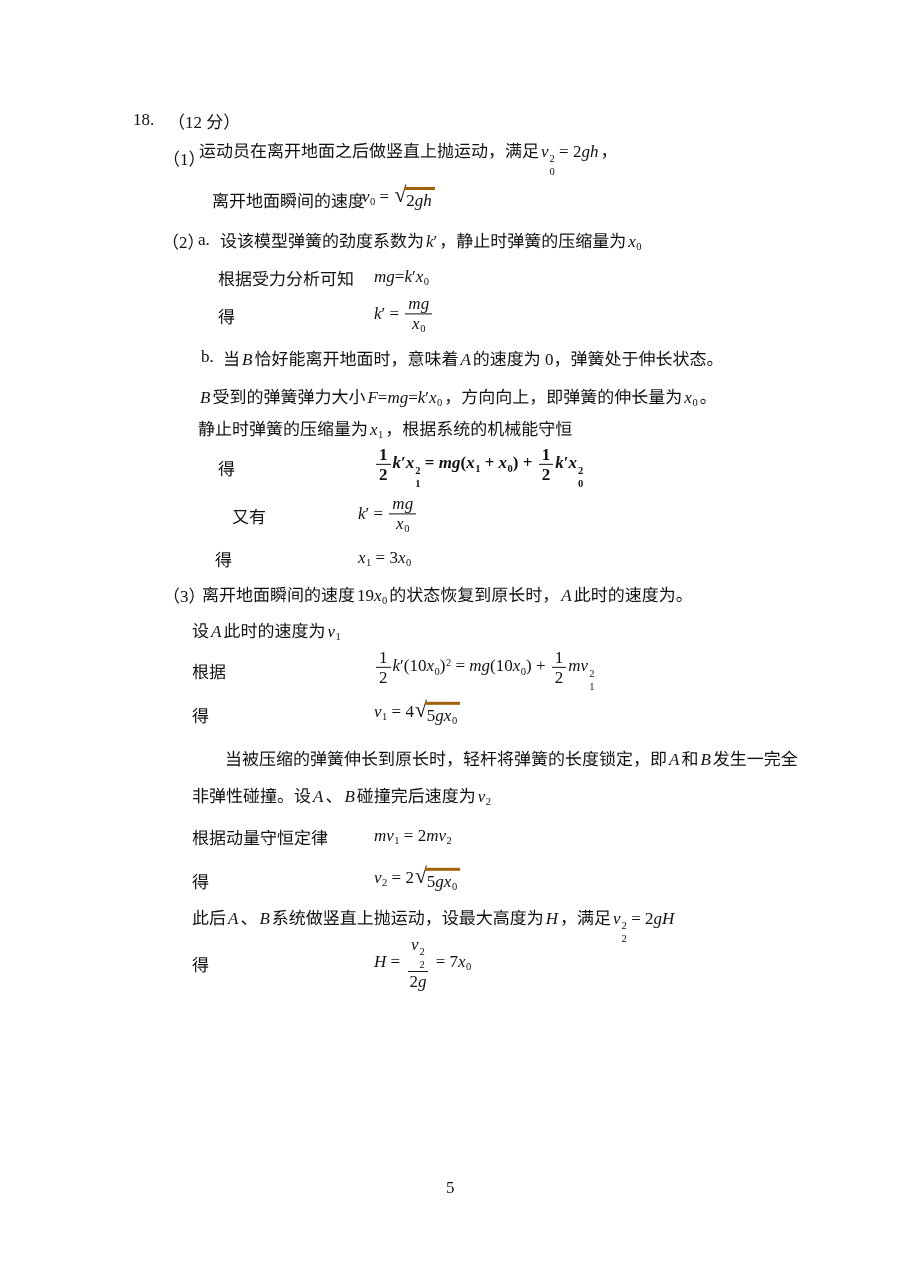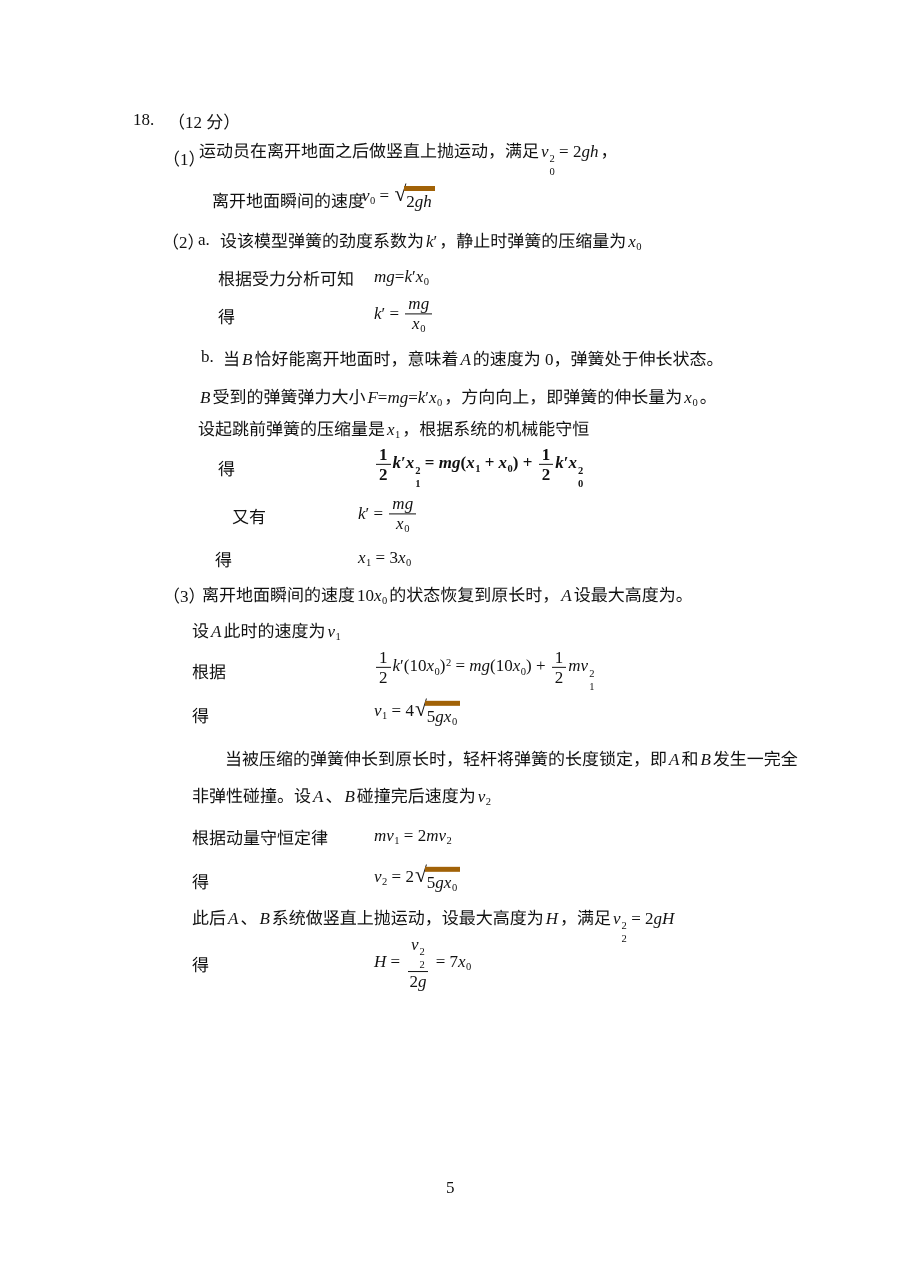--- a/index.html
+++ b/index.html
@@ -17,21 +17,21 @@
   .mss{display:inline-flex;flex-direction:column;align-items:flex-start;
        font-size:0.62em;line-height:1;vertical-align:-0.52em;margin-left:1px;}
   .mss .sst{display:block;}
   .mss .ssb{display:block;margin-top:0.22em;}
   .mfrac{display:inline-flex;flex-direction:column;align-items:center;
          vertical-align:middle;margin:0 2px;line-height:1.12;}
   .mfrac .num{display:block;padding:0 3px;border-bottom:1px solid #111;}
   .mfrac .den{display:block;padding:0 3px;}
   .msqrt{display:inline-flex;align-items:flex-start;margin:0 1px;}
   .rsign{font-size:1.28em;line-height:0.8;margin-right:-2px;}
-  .rbody{border-top:5px solid #a16207;padding:1px 3px 0 2px;}
+  .rbody{border-top:3px solid #a16207;padding:1px 3px 0 2px;}
   .bold-f{font-weight:700;}
 </style>
 </head>
 <body>
 
 <div class="page">
 
   <div class="line" style="top:120px">
     <span style="left:133px">18.</span>
     <span style="left:168px">（12 分）</span>
@@ -75,21 +75,21 @@
   <div class="line" style="top:357px">
     <span style="left:201px">b.</span>
     <span style="left:223px"><span class="seg-t">当</span><span class="seg-m"><span class="mi">B</span></span><span class="seg-t">恰好能离开地面时，意味着</span><span class="seg-m"><span class="mi">A</span></span><span class="seg-t">的速度为 0，弹簧处于伸长状态。</span></span>
   </div>
 
   <div class="line" style="top:396px">
     <span style="left:198px"><span class="seg-m"><span class="mi">B</span></span><span class="seg-t">受到的弹簧弹力大小</span><span class="seg-m"><span class="mi">F</span><span class="mr">=</span><span class="mi">mg</span><span class="mr">=</span><span class="mi">k</span><span class="mr">′</span><span class="mi">x</span><span class="msub">0</span></span><span class="seg-t">，方向向上，即弹簧的伸长量为</span><span class="seg-m"><span class="mi">x</span><span class="msub">0</span></span><span class="seg-t">。</span></span>
   </div>
 
   <div class="line" style="top:428px">
-    <span style="left:198px"><span class="seg-t">设起跳前弹簧的压缩量是</span><span class="seg-m"><span class="mi">x</span><span class="msub">1</span></span><span class="seg-t">，根据系统的机械能守恒</span></span>
+    <span style="left:198px"><span class="seg-t">静止时弹簧的压缩量为</span><span class="seg-m"><span class="mi">x</span><span class="msub">1</span></span><span class="seg-t">，根据系统的机械能守恒</span></span>
   </div>
 
   <div class="line" style="top:467px">
     <span style="left:218px">得</span>
     <span class="bold-f" style="left:374px"><span class="mfrac">
           <span class="num"><span class="mr">1</span></span>
           <span class="den"><span class="mr">2</span></span>
         </span><span class="mi">k</span><span class="mr">′</span><span class="mi">x</span><span class="mss">
           <span class="sst">2</span>
           <span class="ssb">1</span>
@@ -110,21 +110,21 @@
         </span></span>
   </div>
 
   <div class="line" style="top:558px">
     <span style="left:215px">得</span>
     <span style="left:358px"><span class="mi">x</span><span class="msub">1</span><span class="mr"> = 3</span><span class="mi">x</span><span class="msub">0</span></span>
   </div>
 
   <div class="line" style="top:594px">
     <span style="left:163px">（3）</span>
-    <span style="left:202px"><span class="seg-t">离开地面瞬间的速度</span><span class="seg-m"><span class="mr">10</span><span class="mi">x</span><span class="msub">0</span></span><span class="seg-t">的状态恢复到原长时，</span><span class="seg-m"><span class="mi">A</span></span><span class="seg-t">设最大高度为。</span></span>
+    <span style="left:202px"><span class="seg-t">离开地面瞬间的速度</span><span class="seg-m"><span class="mr">19</span><span class="mi">x</span><span class="msub">0</span></span><span class="seg-t">的状态恢复到原长时，</span><span class="seg-m"><span class="mi">A</span></span><span class="seg-t">此时的速度为。</span></span>
   </div>
 
   <div class="line" style="top:630px">
     <span style="left:192px"><span class="seg-t">设</span><span class="seg-m"><span class="mi">A</span></span><span class="seg-t">此时的速度为</span><span class="seg-m"><span class="mi">v</span><span class="msub">1</span></span></span>
   </div>
 
   <div class="line" style="top:670px">
     <span style="left:192px">根据</span>
     <span style="left:374px"><span class="mfrac">
           <span class="num"><span class="mr">1</span></span>

